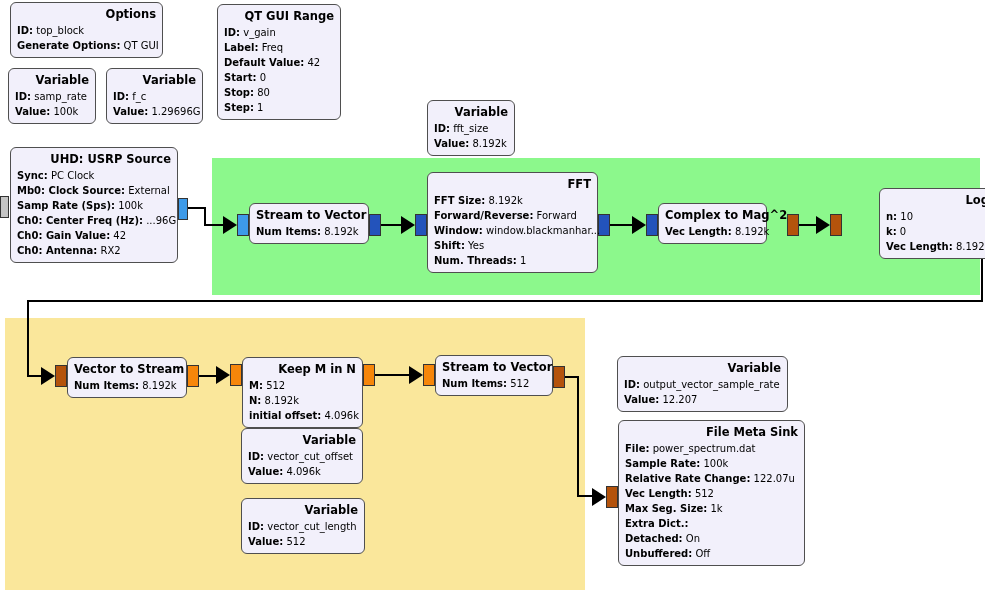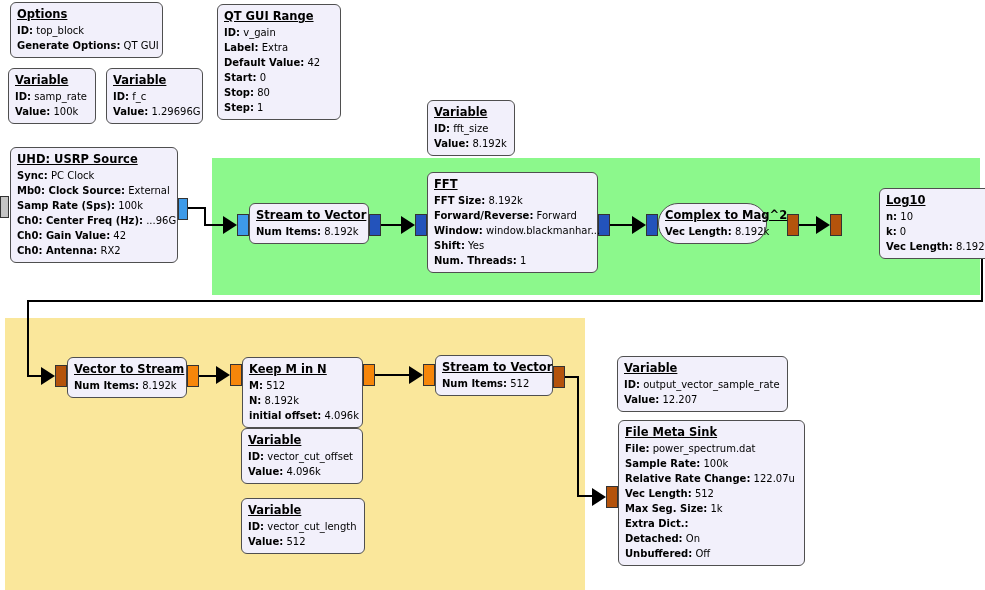--- a/index.html
+++ b/index.html
@@ -33,21 +33,21 @@
   .block{
     position:absolute;z-index:3;box-sizing:border-box;
     background:var(--block-fill);
     border:1px solid var(--block-border);
     border-radius:6px;
     padding:2px 6px 4px 6px;
     white-space:nowrap;
   }
   .btitle{
     font-weight:bold;font-size:11.5px;line-height:18px;
-    text-align:left;color:#000;text-decoration:underline;
+    text-align:right;color:#000;
   }
   .param{font-size:10px;line-height:15px;color:#000;}
   .pkey{font-weight:bold;}
 </style>
 </head>
 <body>
 
 <div class="canvas">
 
   <div class="region green" style="left:212px;top:158px;width:768px;height:137px;"></div>
@@ -116,21 +116,21 @@
     <div>
         <div class="param"><span class="pkey">ID:</span><span class="pval"> top_block</span></div>
         <div class="param"><span class="pkey">Generate Options:</span><span class="pval"> QT GUI</span></div>
       </div>
   </div>
 
   <div class="block" style="left:217px;top:4px;width:124px;">
     <div class="btitle">QT GUI Range</div>
     <div>
         <div class="param"><span class="pkey">ID:</span><span class="pval"> v_gain</span></div>
-        <div class="param"><span class="pkey">Label:</span><span class="pval"> Extra</span></div>
+        <div class="param"><span class="pkey">Label:</span><span class="pval"> Freq</span></div>
         <div class="param"><span class="pkey">Default Value:</span><span class="pval"> 42</span></div>
         <div class="param"><span class="pkey">Start:</span><span class="pval"> 0</span></div>
         <div class="param"><span class="pkey">Stop:</span><span class="pval"> 80</span></div>
         <div class="param"><span class="pkey">Step:</span><span class="pval"> 1</span></div>
       </div>
   </div>
 
   <div class="block" style="left:8px;top:68px;width:88px;">
     <div class="btitle">Variable</div>
     <div>
@@ -178,21 +178,21 @@
     <div class="btitle">FFT</div>
     <div>
         <div class="param"><span class="pkey">FFT Size:</span><span class="pval"> 8.192k</span></div>
         <div class="param"><span class="pkey">Forward/Reverse:</span><span class="pval"> Forward</span></div>
         <div class="param"><span class="pkey">Window:</span><span class="pval"> window.blackmanhar...</span></div>
         <div class="param"><span class="pkey">Shift:</span><span class="pval"> Yes</span></div>
         <div class="param"><span class="pkey">Num. Threads:</span><span class="pval"> 1</span></div>
       </div>
   </div>
 
-  <div class="block" style="left:658px;top:203px;width:109px;border-radius:20px;">
+  <div class="block" style="left:658px;top:203px;width:109px;">
     <div class="btitle">Complex to Mag^2</div>
     <div>
         <div class="param"><span class="pkey">Vec Length:</span><span class="pval"> 8.192k</span></div>
       </div>
   </div>
 
   <div class="block" style="left:879px;top:188px;width:133px;">
     <div class="btitle">Log10</div>
     <div>
         <div class="param"><span class="pkey">n:</span><span class="pval"> 10</span></div>

